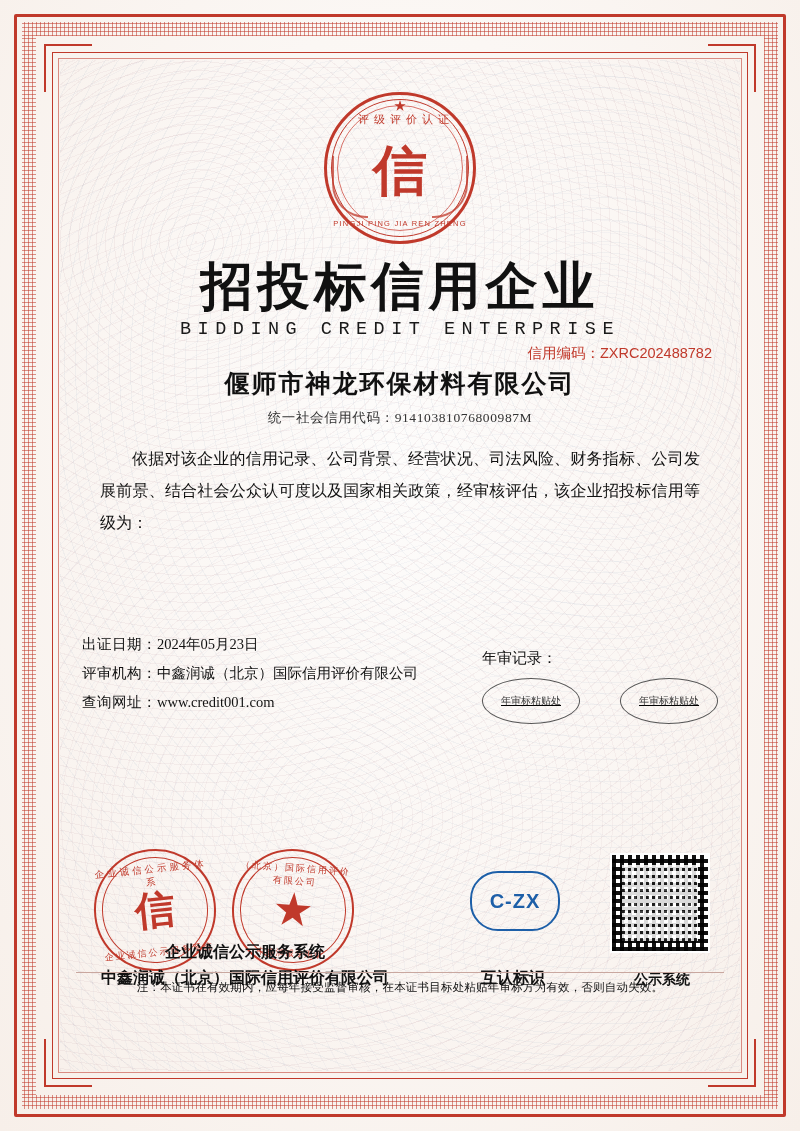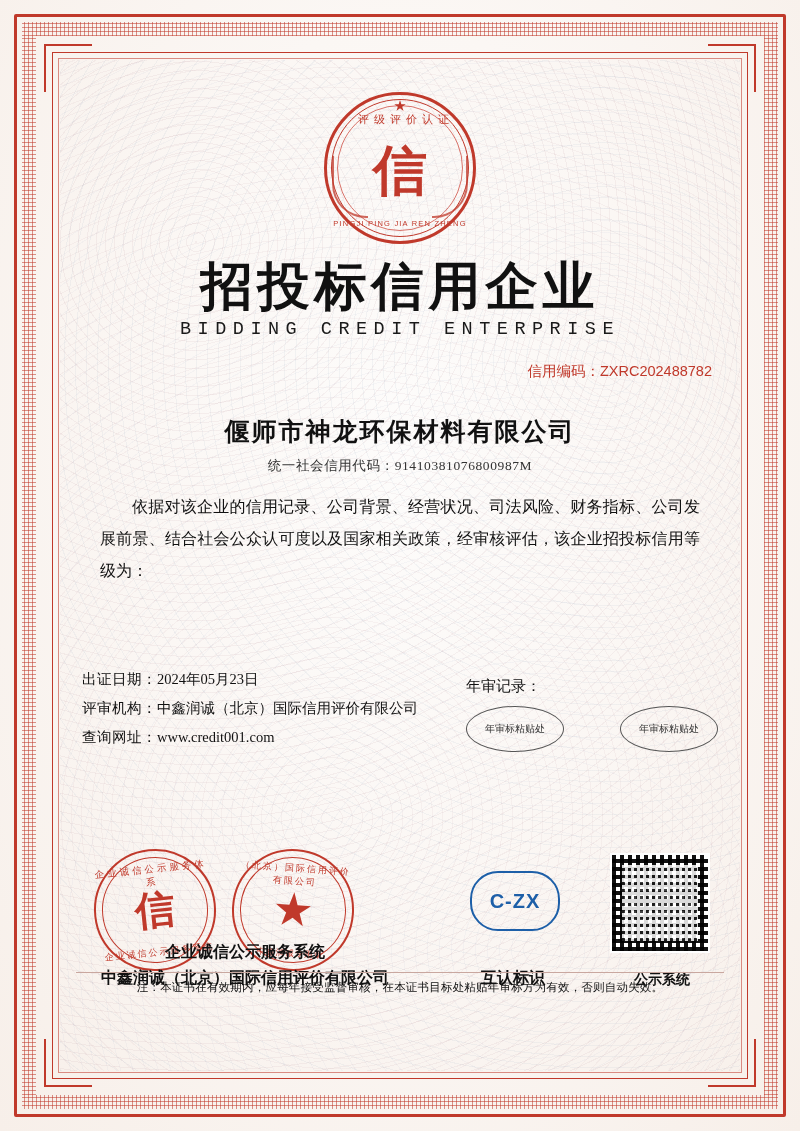--- a/index.html
+++ b/index.html
@@ -114,52 +114,52 @@
     font-size:52px;font-weight:bold;letter-spacing:5px;
     color:#111;font-family:"Liberation Serif", serif;
     line-height:1.05;
   }
   .title-en{
     margin-top:4px;
     font-size:18.5px;letter-spacing:6.5px;color:#1a1a1a;
     font-family:Liberation Mono, monospace;
   }
   .credit-no{
-    margin-top:22px;text-align:right;padding-right:18px;
+    margin-top:4px;text-align:right;padding-right:18px;
     font-size:14.5px;color:#c0392b;font-family:"Liberation Sans", sans-serif;
   }
   .company{
-    margin-top:34px;
+    margin-top:4px;
     font-size:25px;font-weight:bold;color:#111;letter-spacing:2px;
   }
   .usci{
     margin-top:9px;font-size:13.5px;color:#333;letter-spacing:.6px;
   }
   .body-text{
     margin:16px 30px 16px 30px;
     font-size:16px;line-height:2.0;color:#111;text-align:justify;
     text-indent:2em;
   }
   .grade{
     margin-top:26px;
     color:#c0392b;font-weight:bold;
     font-size:74px;letter-spacing:2px;line-height:1;
     font-family:"Liberation Serif", serif;
   }
 
   
   .info-wrap{
-    margin-top:64px;display:flex;justify-content:space-between;align-items:flex-end;
+    margin-top:84px;display:flex;justify-content:space-between;align-items:center;
     padding:0 12px;
   }
   .info-left{text-align:left;font-size:14.5px;line-height:2.0;color:#111;}
   .info-left .lbl{letter-spacing:.5px;}
   .info-right{text-align:left;padding-top:26px;}
   .annual-label{font-size:15px;color:#111;margin-bottom:10px;}
-  .stamp-row{display:flex;gap:56px;}
+  .stamp-row{display:flex;gap:40px;text-decoration:underline;}
   .stamp-oval{
     width:96px;height:44px;border:1px solid #555;border-radius:50%;
     display:flex;align-items:center;justify-content:center;
     font-size:10px;color:#333;
   }
 
   
   .seals{
     position:absolute;left:0;right:0;bottom:52px;height:160px;
   }

